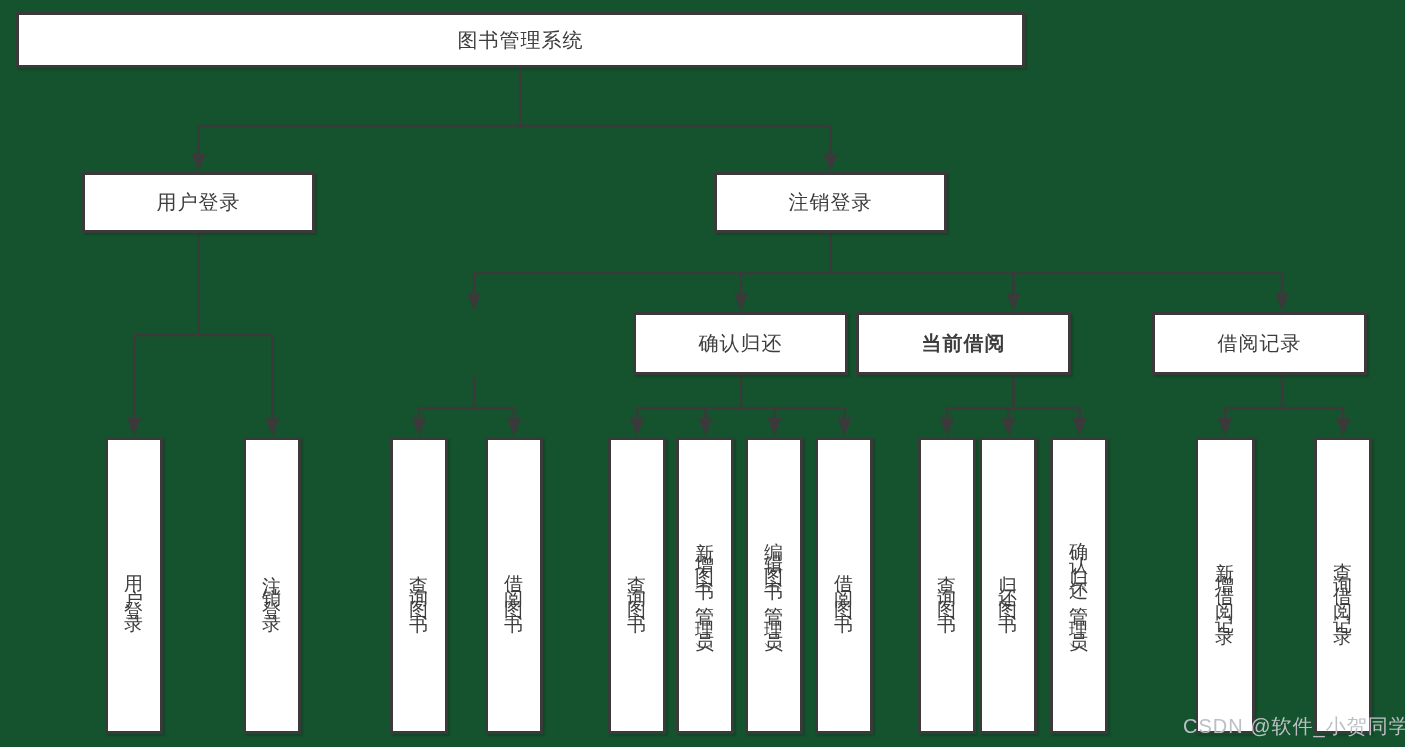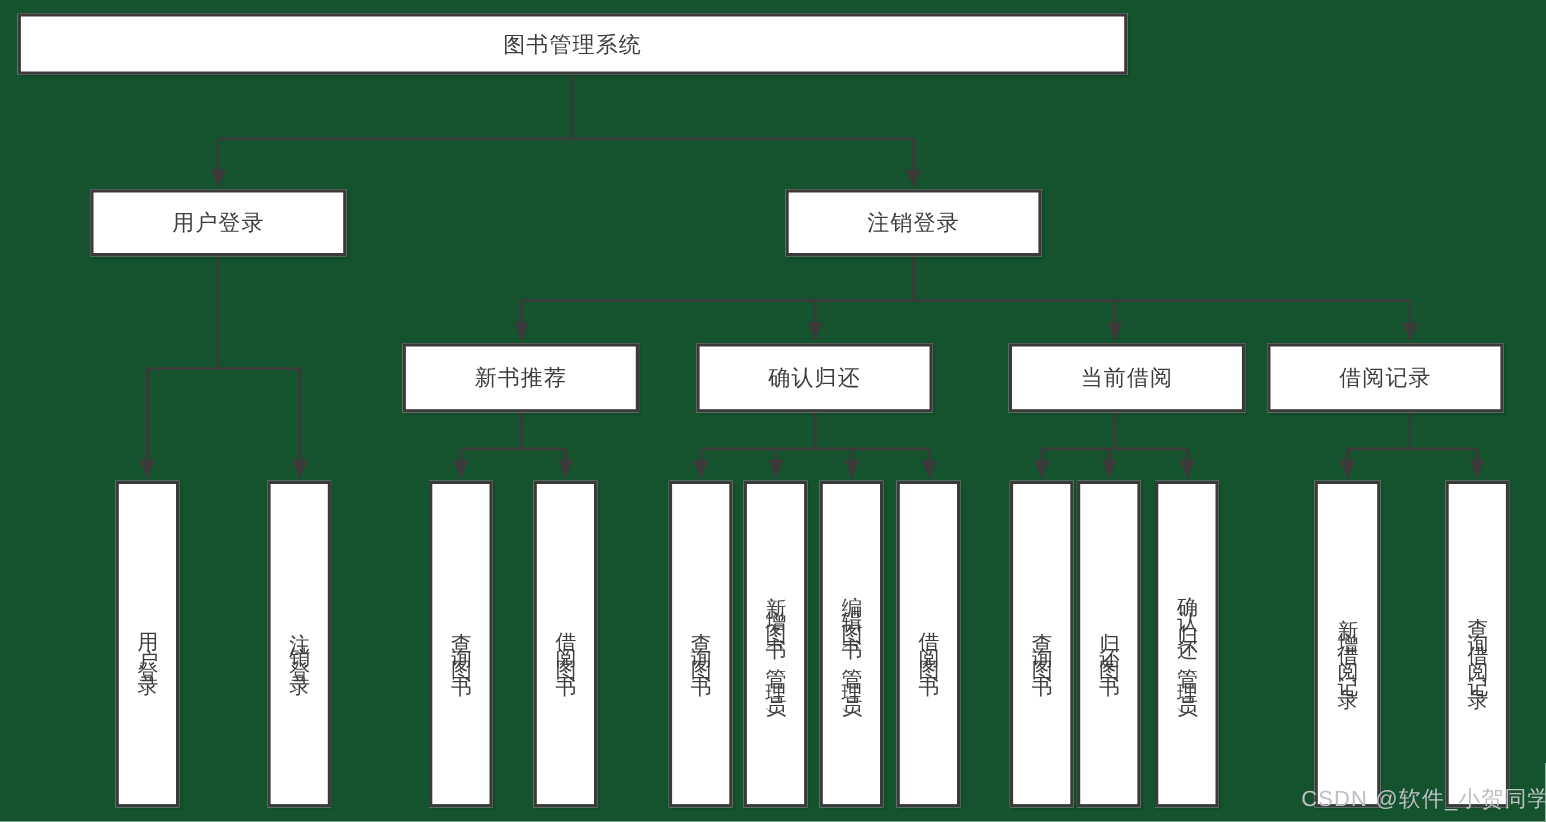--- a/index.html
+++ b/index.html
@@ -70,23 +70,22 @@
       <polygon points="1218,418 1232,418 1225,436"></polygon>
       <polygon points="1336,418 1350,418 1343,436"></polygon>
     </g>
   </svg>
 
   <div class="node hbox root">图书管理系统</div>
 
   <div class="node hbox lvl2" style="left:82px;">用户登录</div>
   <div class="node hbox lvl2" style="left:714px;">注销登录</div>
 
-  <div class="node hbox lvl3" style="left:366px;">新书推荐</div>
   <div class="node hbox lvl3" style="left:633px;">确认归还</div>
-  <div class="node hbox lvl3" style="left:917px;">当前借阅</div>
+  <div class="node hbox lvl3" style="left:856px;font-weight:bold;">当前借阅</div>
   <div class="node hbox lvl3" style="left:1152px;">借阅记录</div>
 
   <div class="node vbox" style="left:105px;">用户登录</div>
   <div class="node vbox" style="left:243px;">注销登录</div>
 
   <div class="node vbox" style="left:390px;">查询图书</div>
   <div class="node vbox" style="left:485px;">借阅图书</div>
 
   <div class="node vbox" style="left:608px;">查询图书</div>
   <div class="node vbox" style="left:676px;">新增图书（管理员）</div>

